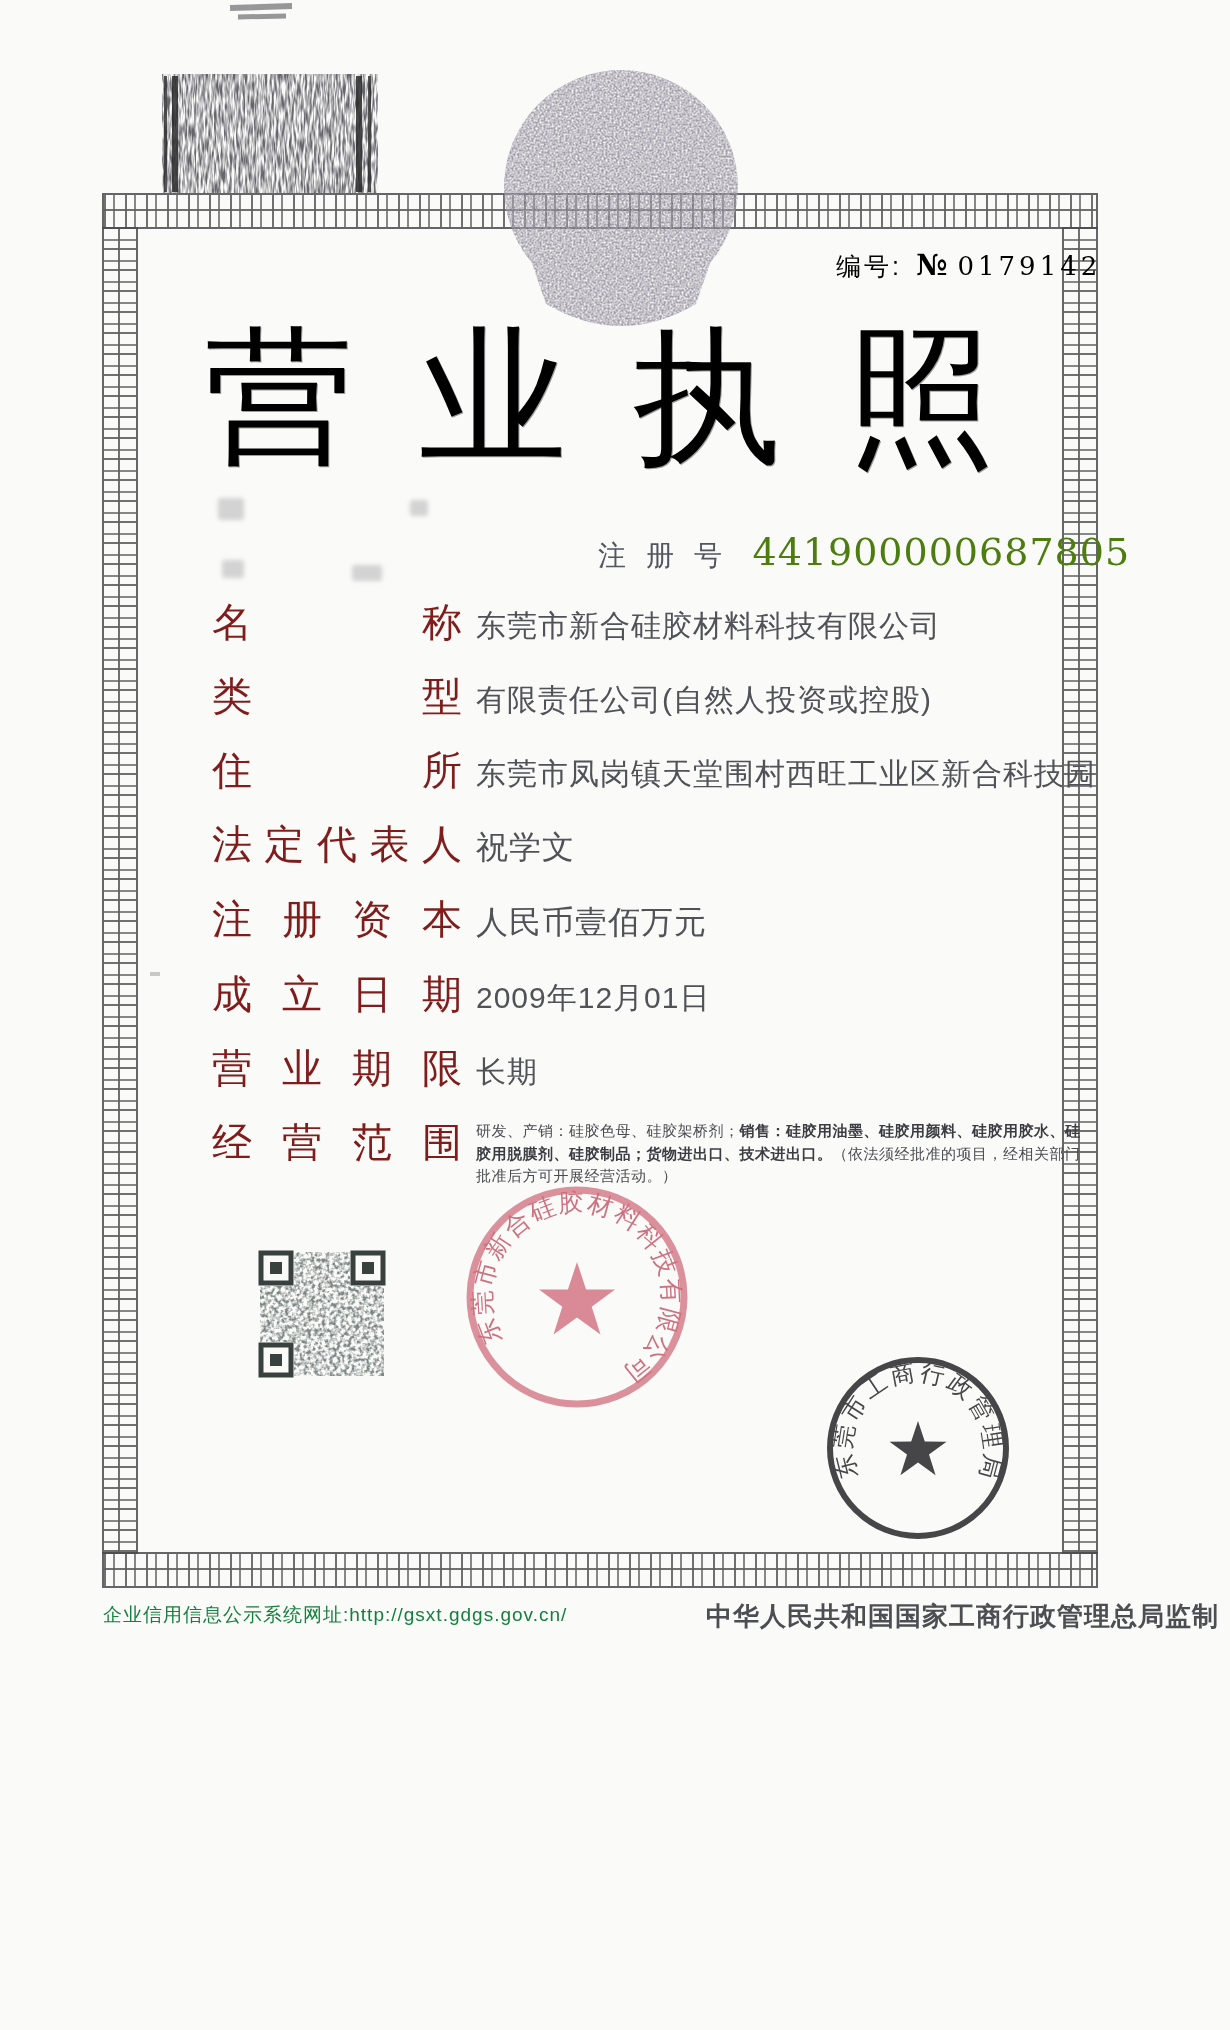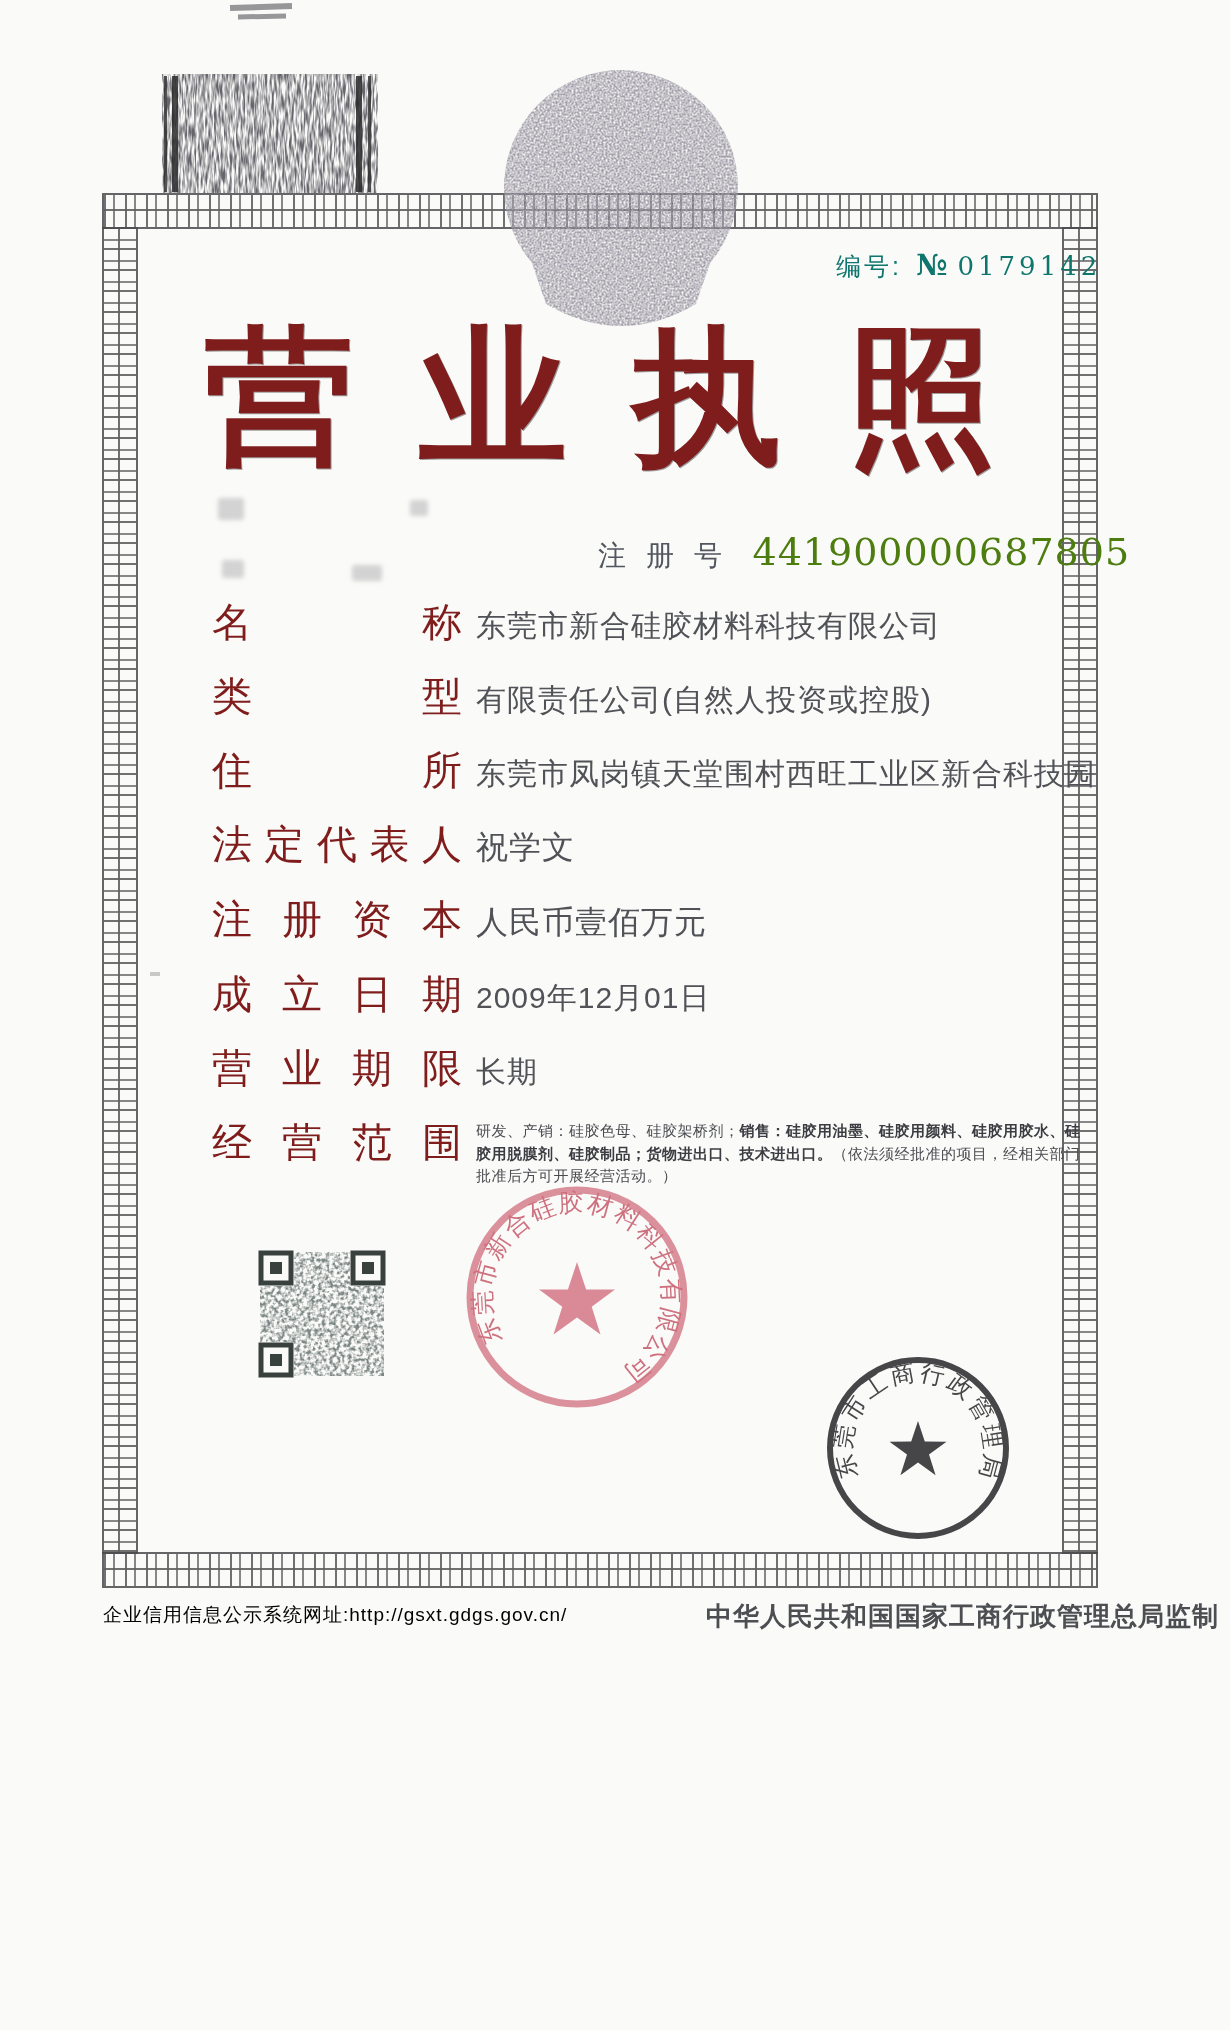--- a/index.html
+++ b/index.html
@@ -21,30 +21,30 @@
     background:
       repeating-linear-gradient(0deg, rgba(70,70,72,.9) 0 2px, transparent 2px 9px, rgba(70,70,72,.75) 9px 11px, transparent 11px 21px),
       linear-gradient(to right, transparent 0 14px, rgba(70,70,72,.9) 14px 16px, transparent 16px 100%);
   }
   .band-top{left:0;top:0;width:100%;height:36px;}
   .band-bottom{left:0;bottom:0;width:100%;height:36px;}
   .band-left{left:0;top:34px;width:36px;height:1327px;}
   .band-right{right:0;top:34px;width:36px;height:1327px;}
 
   
-  .serial{position:absolute;left:836px;top:248px;z-index:4;white-space:nowrap;color:#0f766e;}
+  .serial{position:absolute;left:836px;top:248px;z-index:4;white-space:nowrap;color:#000000;}
   .serial .lbl{font-size:25px;letter-spacing:3px;}
   .serial .mark{font-family:"DejaVu Serif",serif;font-weight:900;font-size:29px;margin:0 10px 0 14px;}
   .serial .num{font-family:"DejaVu Serif",serif;font-size:26px;letter-spacing:4px;}
 
   .doc-title{
     position:absolute;left:102px;top:316px;width:996px;z-index:4;
-    text-align:center;font-size:148px;line-height:1.1;font-weight:700;
+    text-align:center;font-size:148px;line-height:1.1;font-weight:400;
     letter-spacing:66px;transform:translateX(33px);
-    color:#7f1d1d;text-shadow:1px 1px 0 rgba(45,45,49,.45);
+    color:#000000;text-shadow:1px 1px 0 rgba(45,45,49,.45);
     white-space:nowrap;
   }
 
   .regno{position:absolute;left:598px;top:530px;z-index:4;white-space:nowrap;}
   .regno .lbl{font-size:28px;letter-spacing:20px;color:#52565e;}
   .regno .val{font-family:"DejaVu Serif",serif;font-size:38px;letter-spacing:1px;color:#4d7c0f;margin-left:6px;}
 
   
   .fields{position:absolute;left:212px;top:600px;width:870px;z-index:4;}
   .row{display:flex;align-items:baseline;margin-bottom:27px;}
@@ -61,21 +61,21 @@
   }
   .scope-text .bold{font-weight:700;color:#3c3d42;}
 
   
   .registrar-label{position:absolute;left:646px;top:1437px;z-index:4;font-size:37px;letter-spacing:24px;color:#3b3b3f;white-space:nowrap;}
   .reg-date{position:absolute;left:750px;top:1492px;z-index:4;font-size:35px;color:#39393d;white-space:nowrap;}
   .reg-date .gap1{margin-left:52px;}
   .reg-date .gap2{margin-left:46px;}
 
   
-  .footer-left{position:absolute;left:103px;top:1602px;font-size:19px;color:#000000;letter-spacing:1px;z-index:4;}
+  .footer-left{position:absolute;left:103px;top:1602px;font-size:19px;color:#15803d;letter-spacing:1px;z-index:4;}
   .footer-right{position:absolute;left:706px;top:1599px;font-size:26px;color:#4c4e52;font-weight:600;letter-spacing:1px;z-index:4;}
 
   
   .barcode{position:absolute;left:150px;top:68px;z-index:3;}
   .emblem{position:absolute;left:492px;top:66px;z-index:3;}
   .qr{position:absolute;left:252px;top:1244px;z-index:3;}
   .company-seal{position:absolute;left:452px;top:1172px;z-index:5;opacity:.8;}
   .registrar-seal{position:absolute;left:818px;top:1348px;z-index:6;opacity:.88;}
 
   

